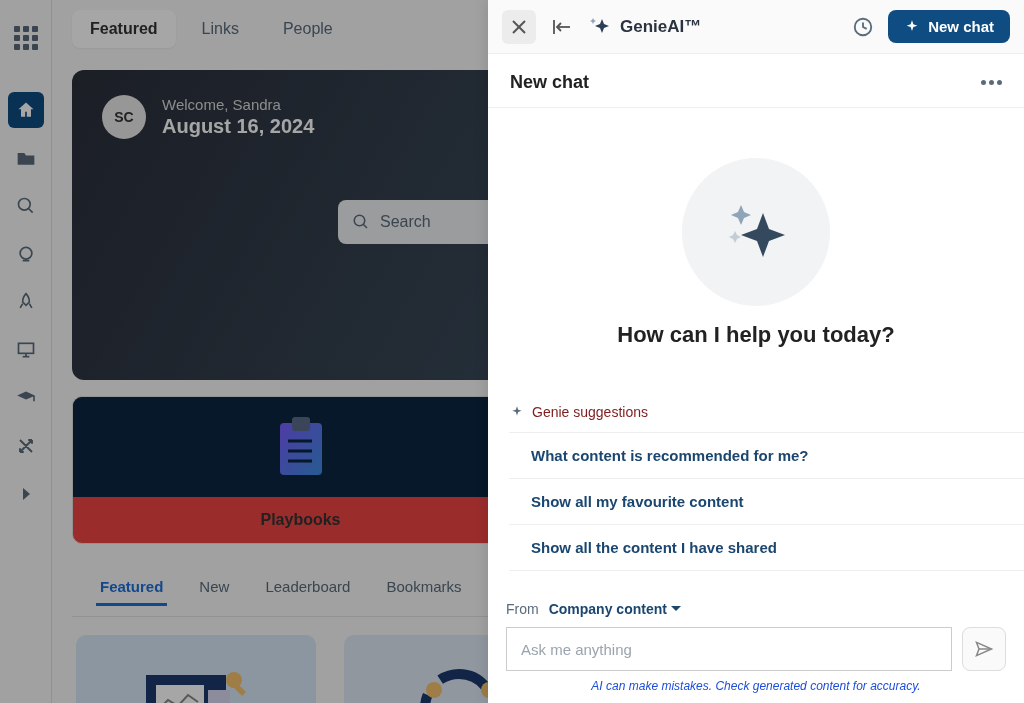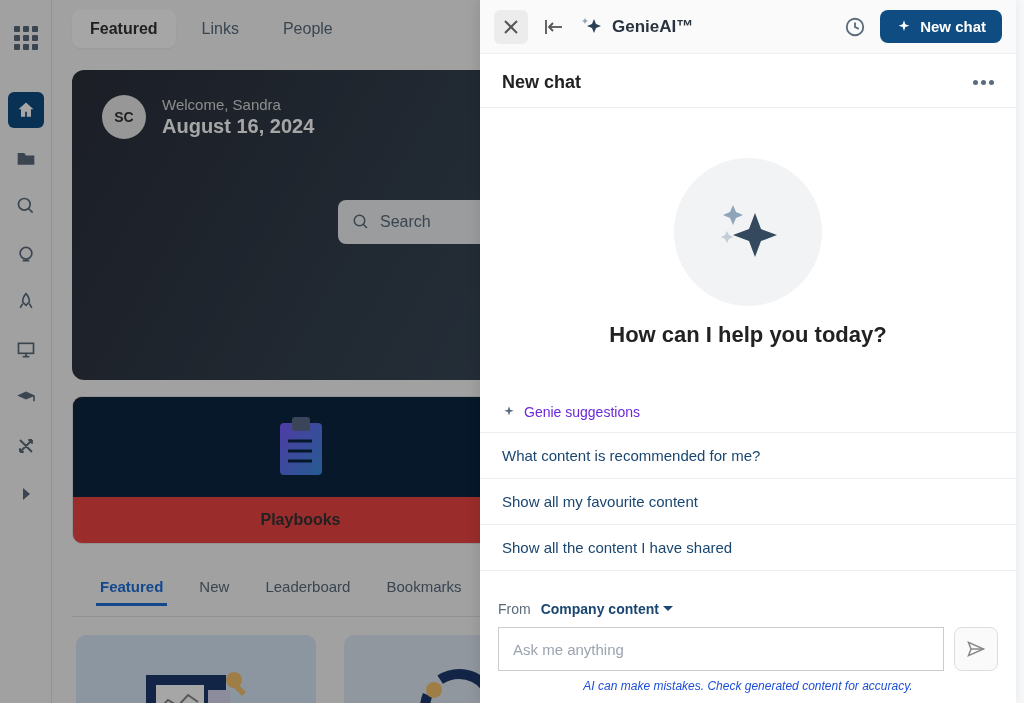--- a/index.html
+++ b/index.html
@@ -38,41 +38,41 @@
 .sub-tab { font-size: 15px; color: #5a6b7b; padding: 8px 4px; cursor: pointer; }
 .sub-tab.active { color: #1e6fd9; font-weight: 600; border-bottom: 3px solid #1e6fd9; }
 
 .grid-cards { display: flex; gap: 28px; padding: 18px 24px; }
 .grid-card { width: 240px; height: 140px; background: #d8e6f7; border-radius: 10px; display: flex; align-items: center; justify-content: center; }
 
 
 .overlay { position: absolute; left: 0; top: 0; right: 536px; bottom: 0; background: rgba(0,0,0,0.35); pointer-events: none; }
 
 
-.chat-panel { position: absolute; right: 8px; top: 0; width: 536px; height: 100%; background: #fff; display: flex; flex-direction: column; box-shadow: -2px 0 12px rgba(0,0,0,0.1); z-index: 10; }
+.chat-panel { position: absolute; right: 0; top: 0; width: 536px; height: 100%; background: #fff; display: flex; flex-direction: column; box-shadow: -2px 0 12px rgba(0,0,0,0.1); z-index: 10; }
 .chat-header { height: 54px; display: flex; align-items: center; padding: 0 14px; gap: 12px; border-bottom: 1px solid #eee; background: #fafafa; }
 .chat-close-btn { width: 34px; height: 34px; border-radius: 6px; background: #ececec; display: flex; align-items: center; justify-content: center; cursor: pointer; color: #555; }
 .collapse-btn { width: 28px; height: 28px; display: flex; align-items: center; justify-content: center; cursor: pointer; color: #555; }
 .brand { display: flex; align-items: center; gap: 8px; font-size: 17px; font-weight: 600; color: #2a3440; }
 .chat-header-right { margin-left: auto; display: flex; align-items: center; gap: 14px; }
 .history-btn { color: #5a6b7b; cursor: pointer; display: flex; }
 .new-chat-btn { background: #0f4c81; color: #fff; padding: 8px 16px; border-radius: 8px; font-size: 15px; font-weight: 600; display: flex; align-items: center; gap: 8px; cursor: pointer; border: none; }
 
 .chat-sub { display: flex; align-items: center; justify-content: space-between; padding: 18px 22px 14px; border-bottom: 1px solid #eee; }
 .chat-sub-title { font-size: 18px; font-weight: 700; color: #222; }
 .more-btn { display: flex; gap: 3px; cursor: pointer; }
 .more-btn span { width: 5px; height: 5px; background: #5a6b7b; border-radius: 50%; }
 
 .chat-body { flex: 1; display: flex; flex-direction: column; align-items: center; padding-top: 50px; overflow-y: auto; }
 .sparkle-circle { width: 148px; height: 148px; border-radius: 50%; background: #f2f3f5; display: flex; align-items: center; justify-content: center; }
 .help-text { font-size: 22px; font-weight: 700; color: #222; margin-top: 16px; }
 
 .suggestions { width: 100%; margin-top: 56px; }
-.sug-header { display: flex; align-items: center; gap: 8px; padding: 0 22px 12px; font-size: 14px; color: #6d28d9; }
-.sug-item { padding: 14px 22px; border-top: 1px solid #eee; font-size: 15px; color: #1a4670; font-weight: 400; cursor: pointer; }
+.sug-header { display: flex; align-items: center; gap: 8px; padding: 0 22px 12px; font-size: 14px; color: #7f1d1d; }
+.sug-item { padding: 14px 22px; border-top: 1px solid #eee; font-size: 15px; color: #1a4670; font-weight: 700; cursor: pointer; margin-left: 21px; }
 .sug-item:last-child { border-bottom: 1px solid #eee; }
 
 .chat-footer { padding: 14px 18px 10px; }
 .from-row { display: flex; align-items: center; gap: 10px; font-size: 14px; margin-bottom: 10px; }
 .from-label { color: #5a6b7b; }
 .from-select { color: #1a4670; font-weight: 600; display: flex; align-items: center; gap: 4px; cursor: pointer; }
 .input-row { display: flex; gap: 10px; align-items: stretch; }
 .chat-input { flex: 1; height: 44px; border: 1px solid #ccc; border-radius: 0; padding: 0 14px; font-size: 15px; color: #9aa4af; display: flex; align-items: center; }
 .send-btn { width: 44px; height: 44px; border: 1px solid #ddd; border-radius: 8px; display: flex; align-items: center; justify-content: center; cursor: pointer; color: #888; background: #fafafa; }
 .disclaimer { text-align: center; font-size: 12px; font-style: italic; color: #1d4ed8; margin-top: 8px; }

